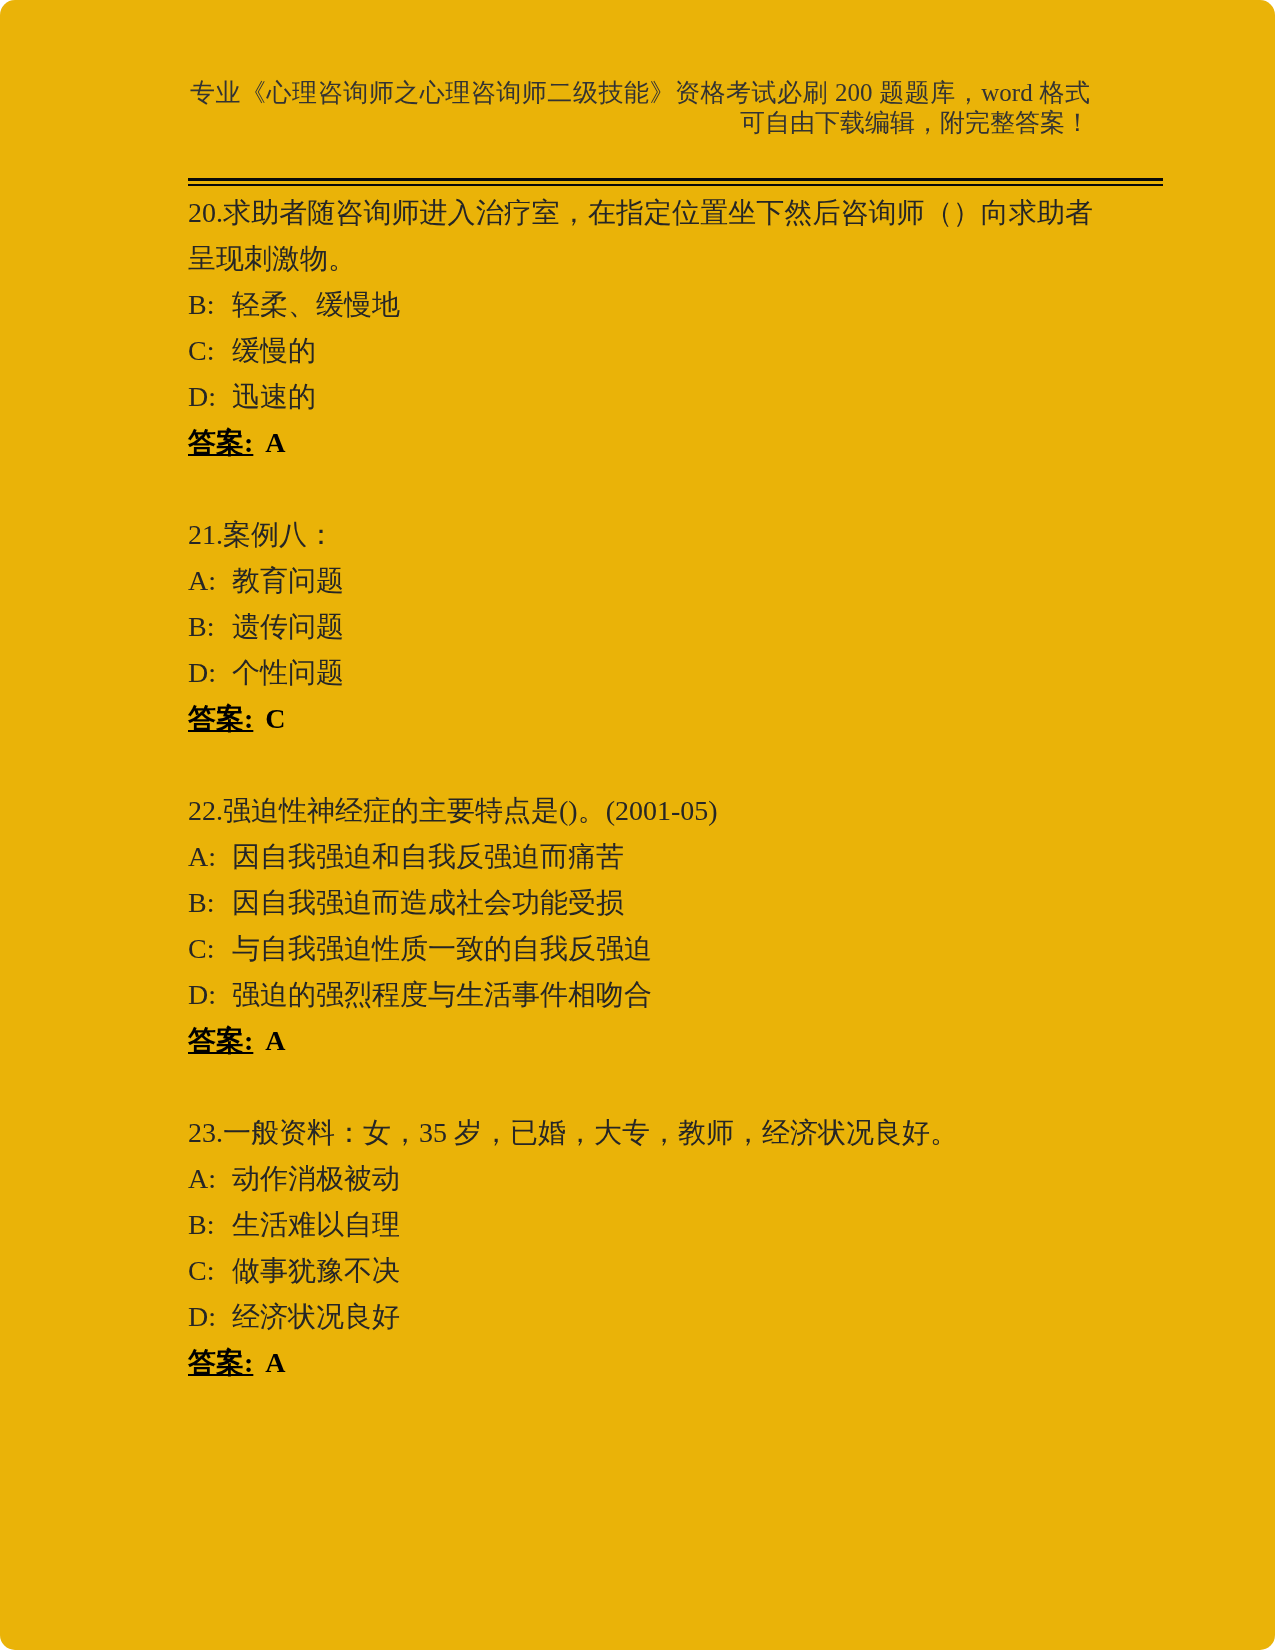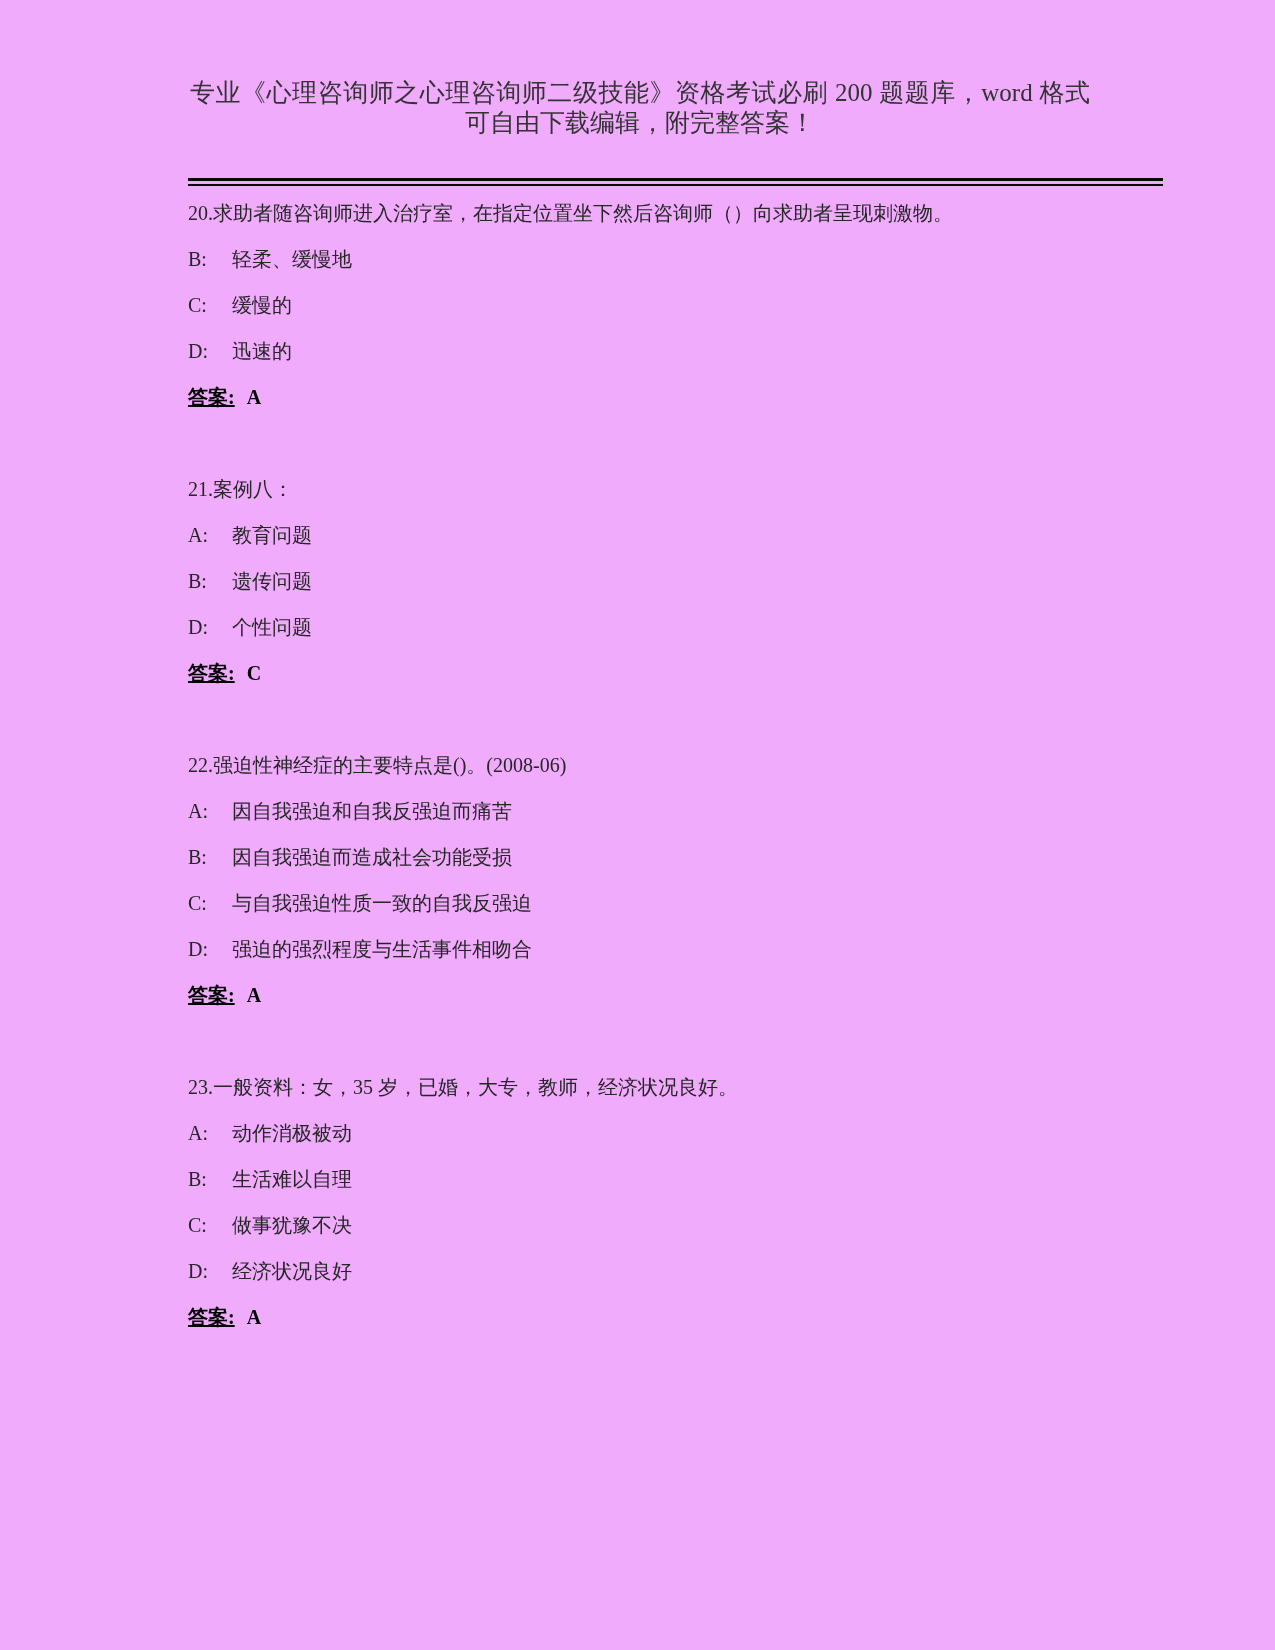--- a/index.html
+++ b/index.html
@@ -11,53 +11,54 @@
     position: relative;
     width: 1275px;
     height: 1650px;
     font-family: "Liberation Serif", "DejaVu Serif", serif;
     color: #222222;
     overflow: hidden;
   }
   .page {
     position: absolute;
     inset: 0;
-    background: #f0abfc;
+    background: #eab308;
+    border-radius: 15px;
   }
   .doc-header {
     position: absolute;
     left: 190px;
     top: 78px;
     width: 900px;
     font-size: 25px;
     line-height: 30px;
     color: #333333;
   }
   .doc-header .hline1 {
     text-align: justify;
     text-align-last: justify;
   }
   .doc-header .hline2 {
-    text-align: center;
+    text-align: right;
   }
   .header-rule {
     position: absolute;
     left: 188px;
     top: 178px;
     width: 975px;
     height: 3px;
     border-top: 3px solid #0a0a0a;
     border-bottom: 2px solid #0a0a0a;
   }
   .content {
     position: absolute;
     left: 188px;
     top: 190px;
     width: 905px;
-    font-size: 20px;
+    font-size: 28px;
     line-height: 46px;
     color: #262626;
   }
   .content p { margin: 0; padding: 0; }
   .question { margin: 0 0 46px 0; }
   .question:last-child { margin-bottom: 6px; }
   .qtitle {
     text-align: justify;
   }
   .opt-label {
@@ -94,21 +95,21 @@
 
     <section class="question">
       <p class="qtitle"><span>21.</span><span>案例八：</span></p>
       <p class="opt"><span class="opt-label">A:</span><span class="opt-text">教育问题</span></p>
       <p class="opt"><span class="opt-label">B:</span><span class="opt-text">遗传问题</span></p>
       <p class="opt"><span class="opt-label">D:</span><span class="opt-text">个性问题</span></p>
       <p class="answer"><span class="ans-label">答案:</span><span class="ans-value">C</span></p>
     </section>
 
     <section class="question">
-      <p class="qtitle"><span>22.</span><span>强迫性神经症的主要特点是()。(2008-06)</span></p>
+      <p class="qtitle"><span>22.</span><span>强迫性神经症的主要特点是()。(2001-05)</span></p>
       <p class="opt"><span class="opt-label">A:</span><span class="opt-text">因自我强迫和自我反强迫而痛苦</span></p>
       <p class="opt"><span class="opt-label">B:</span><span class="opt-text">因自我强迫而造成社会功能受损</span></p>
       <p class="opt"><span class="opt-label">C:</span><span class="opt-text">与自我强迫性质一致的自我反强迫</span></p>
       <p class="opt"><span class="opt-label">D:</span><span class="opt-text">强迫的强烈程度与生活事件相吻合</span></p>
       <p class="answer"><span class="ans-label">答案:</span><span class="ans-value">A</span></p>
     </section>
 
     <section class="question">
       <p class="qtitle"><span>23.</span><span>一般资料：女，35 岁，已婚，大专，教师，经济状况良好。</span></p>
       <p class="opt"><span class="opt-label">A:</span><span class="opt-text">动作消极被动</span></p>

